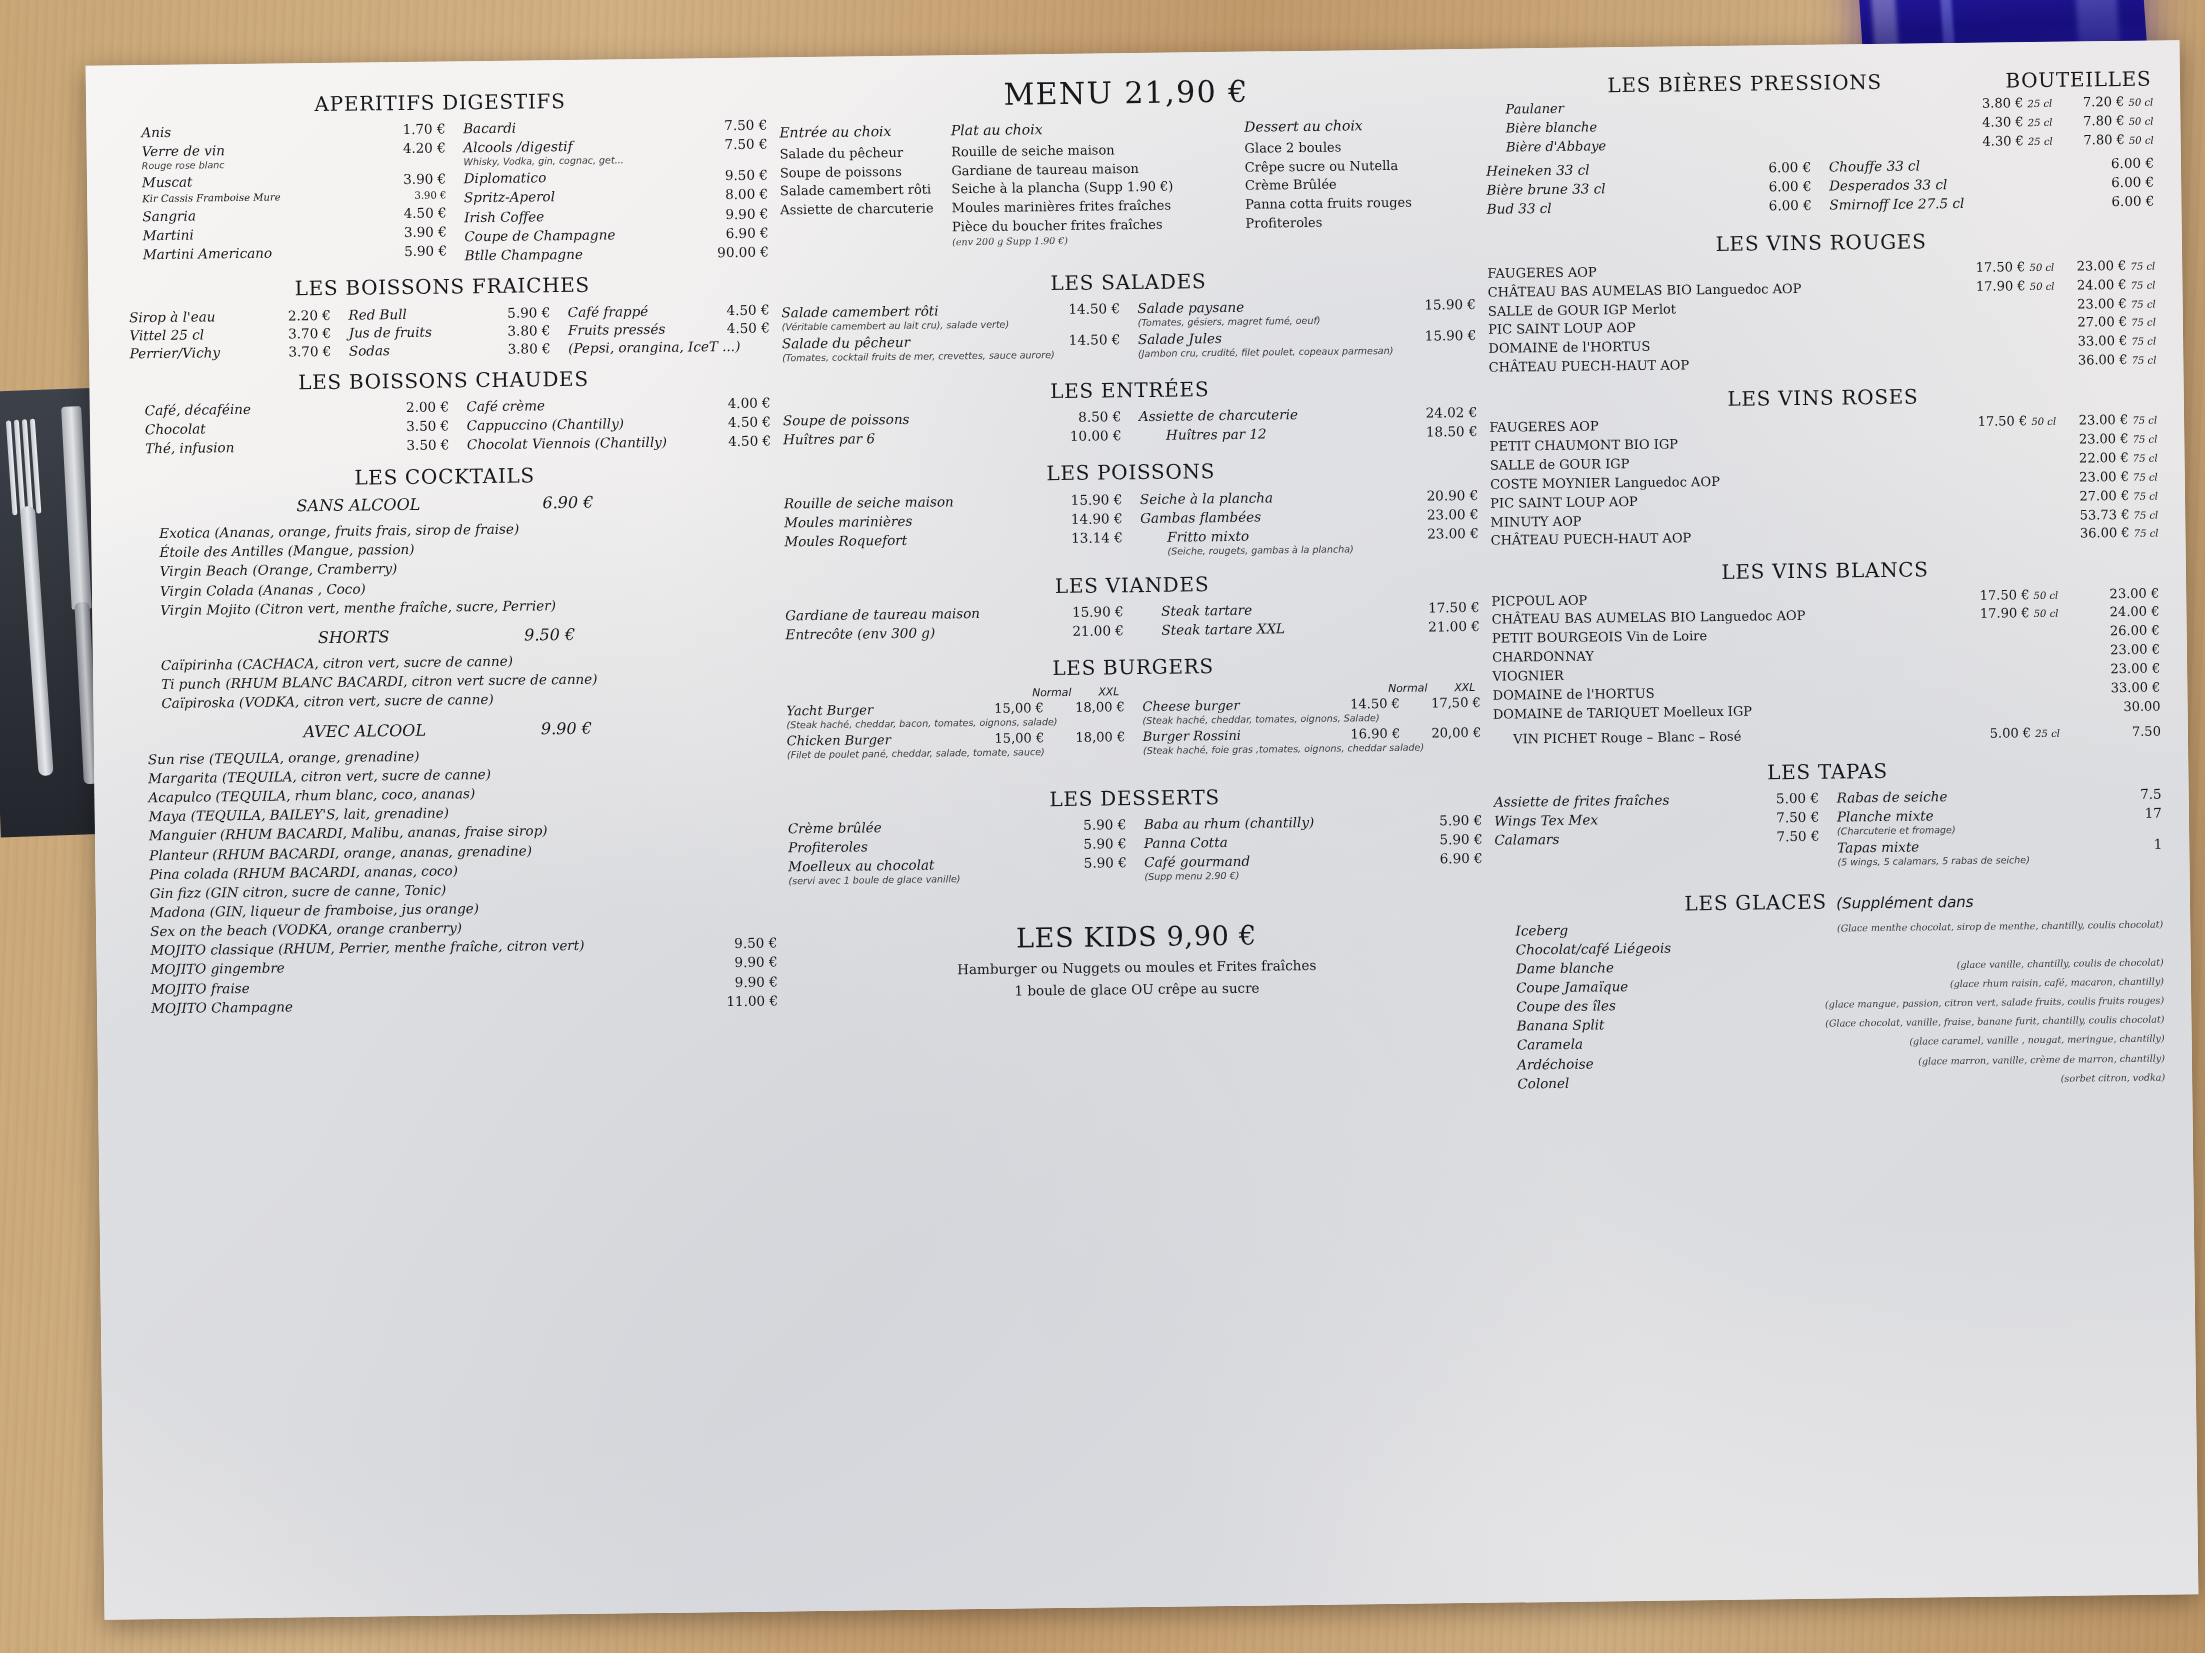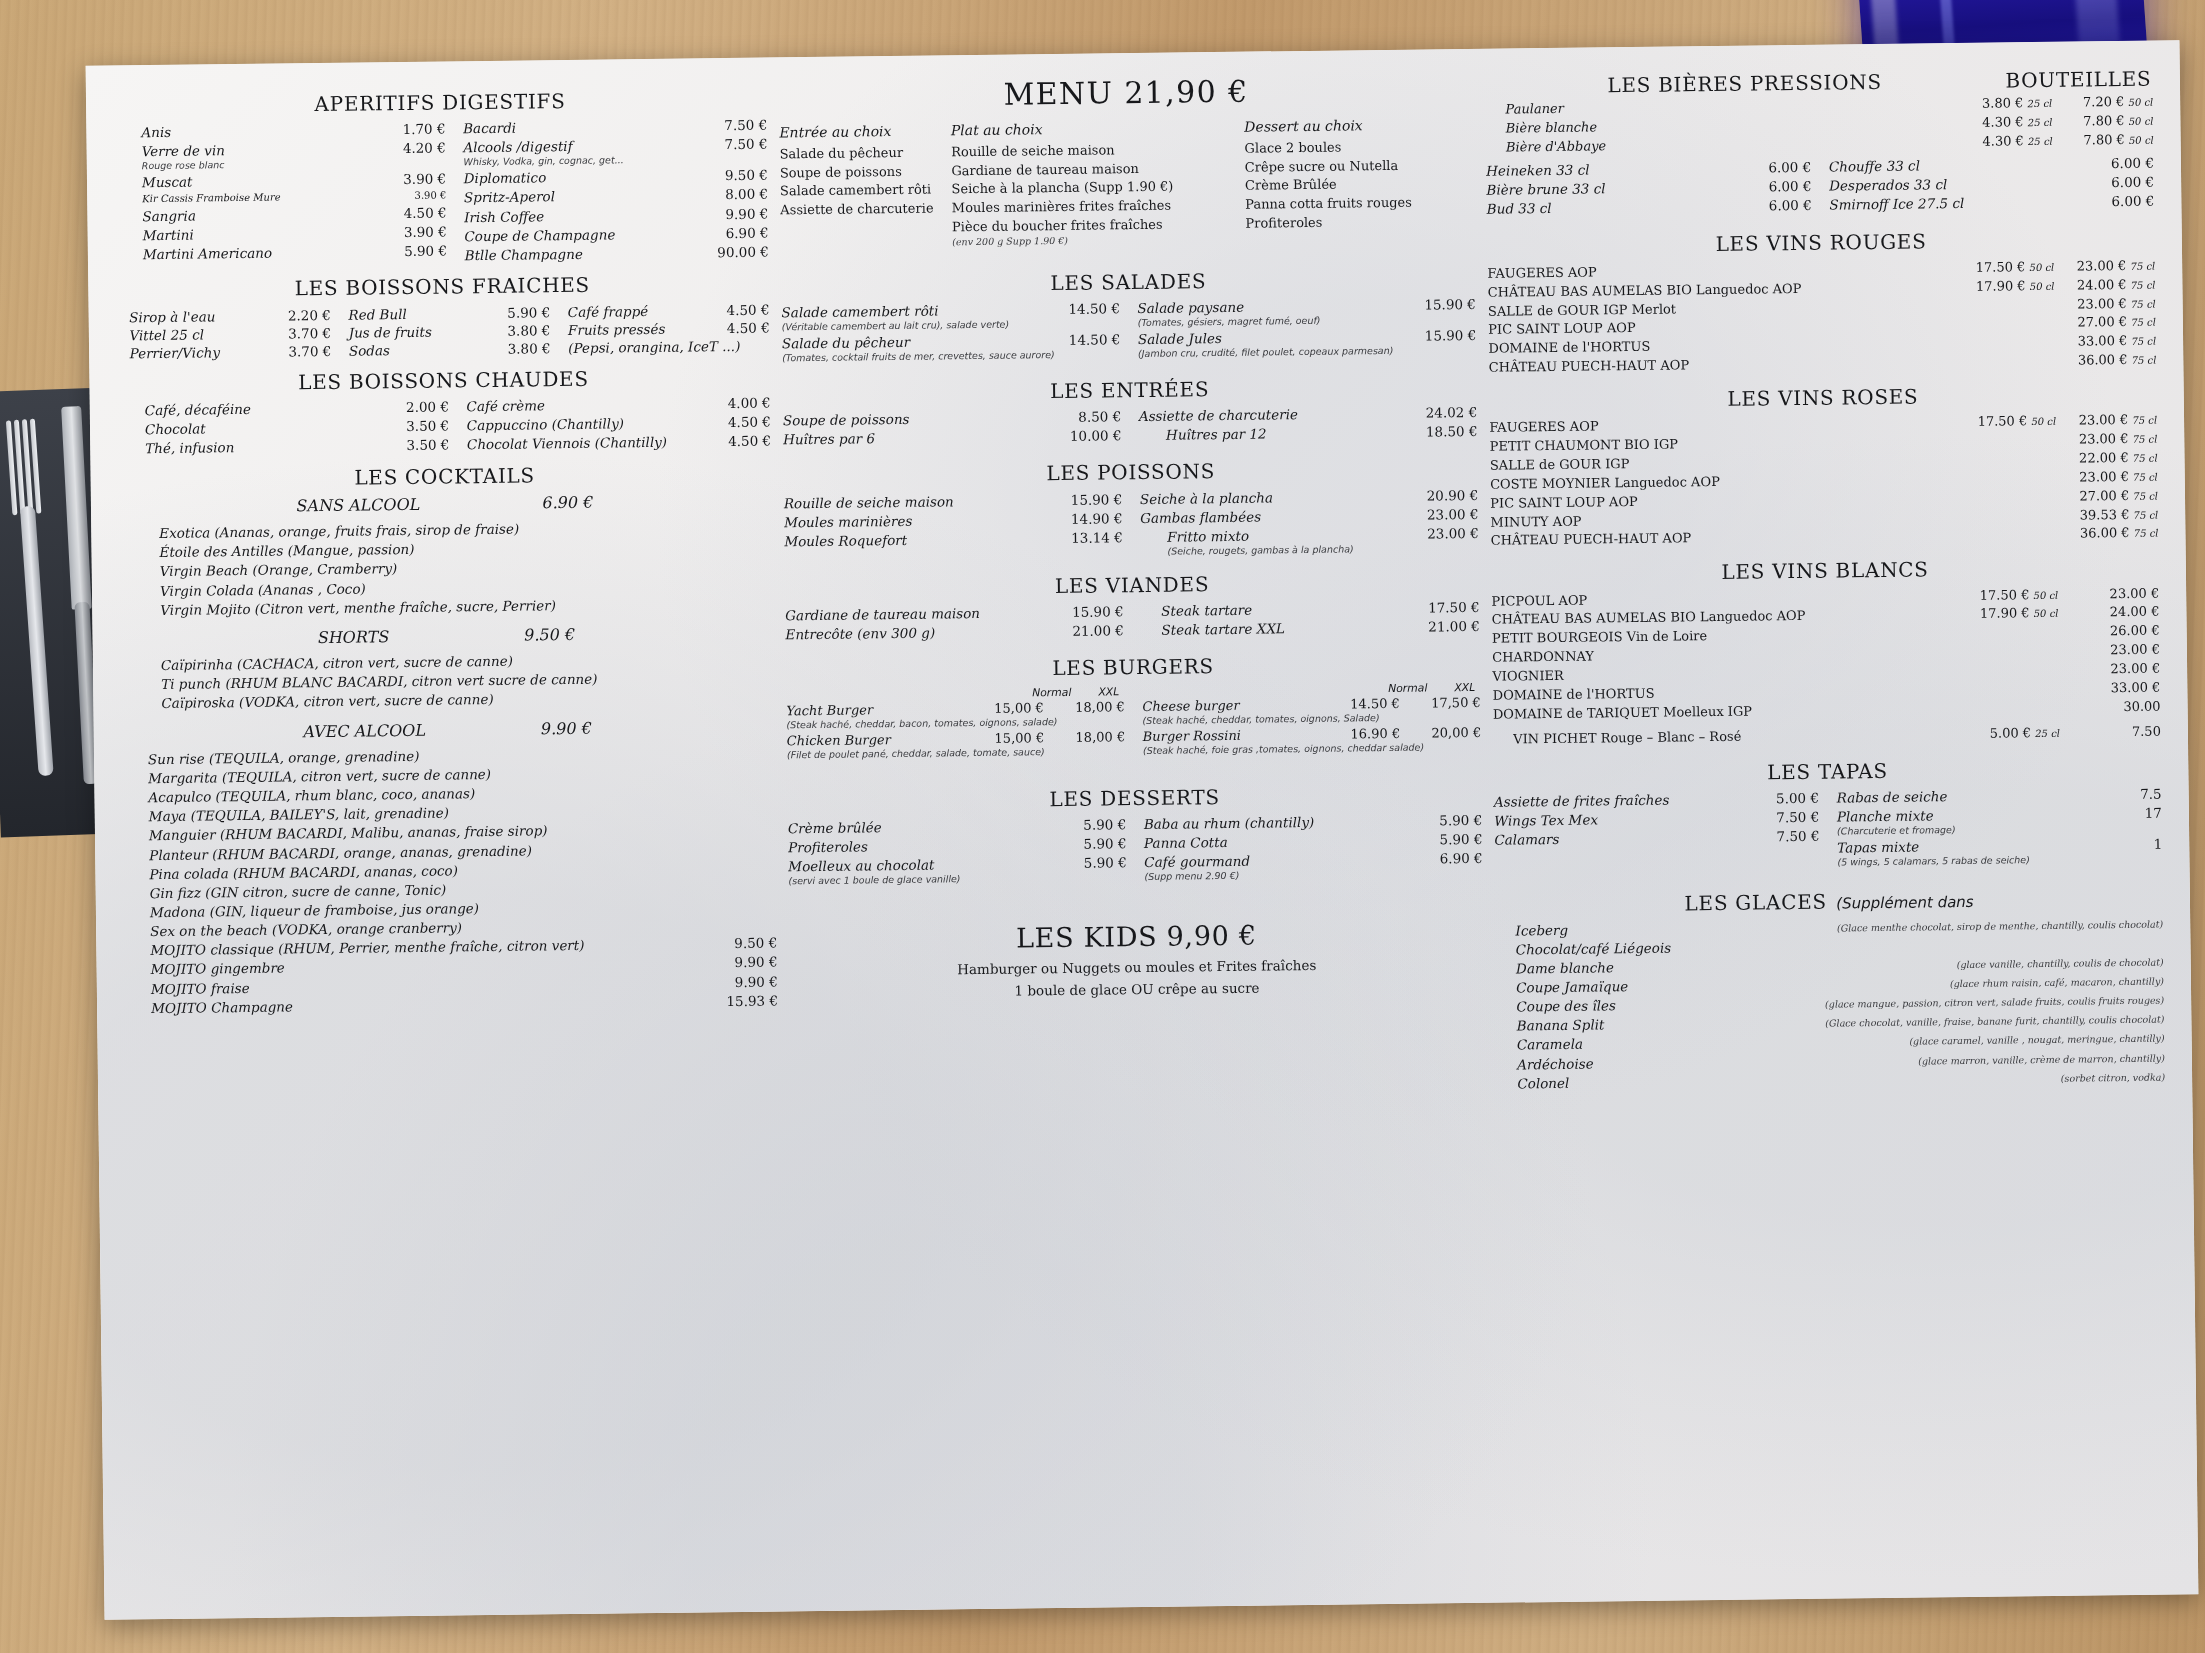--- a/index.html
+++ b/index.html
@@ -406,21 +406,21 @@
       <div class="row">
               <span class="name ital">MOJITO gingembre</span>
               <span class="price">9.90 €</span>
             </div>
       <div class="row">
               <span class="name ital">MOJITO fraise</span>
               <span class="price">9.90 €</span>
             </div>
       <div class="row">
               <span class="name ital">MOJITO Champagne</span>
-              <span class="price">15.93 €</span>
+              <span class="price">11.00 €</span>
             </div>
     </div>
   </div>
 
   <div class="col col-mid">
 
     <div class="menu-head">MENU 21,90 €</div>
     <div class="menu3">
       <div style="width:162px">
         <div class="mh">Entrée au choix</div>
@@ -749,21 +749,21 @@
               <span class="w-p2"><span>23.00 €</span> <span class="unit">75 cl</span></span>
             </div>
       <div class="row">
               <span class="w-name">PIC SAINT LOUP AOP</span>
               <span class="w-p1"></span>
               <span class="w-p2"><span>27.00 €</span> <span class="unit">75 cl</span></span>
             </div>
       <div class="row">
               <span class="w-name">MINUTY AOP</span>
               <span class="w-p1"></span>
-              <span class="w-p2"><span>39.53 €</span> <span class="unit">75 cl</span></span>
+              <span class="w-p2"><span>53.73 €</span> <span class="unit">75 cl</span></span>
             </div>
       <div class="row">
               <span class="w-name">CHÂTEAU PUECH-HAUT AOP</span>
               <span class="w-p1"></span>
               <span class="w-p2"><span>36.00 €</span> <span class="unit">75 cl</span></span>
             </div>
     </div>
 
     <h2 class="section" style="margin-top:12px">LES VINS BLANCS</h2>
     <div class="wine">

